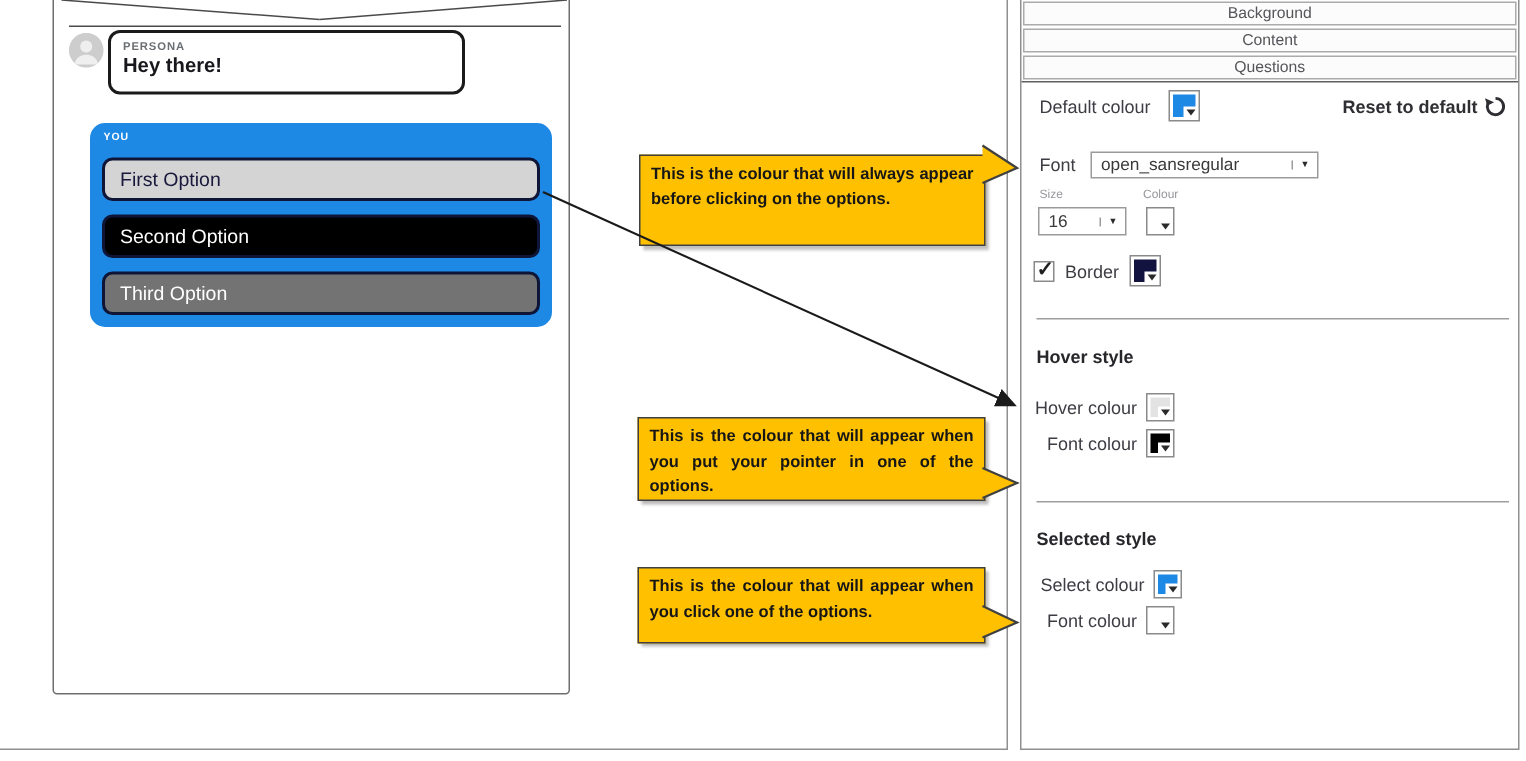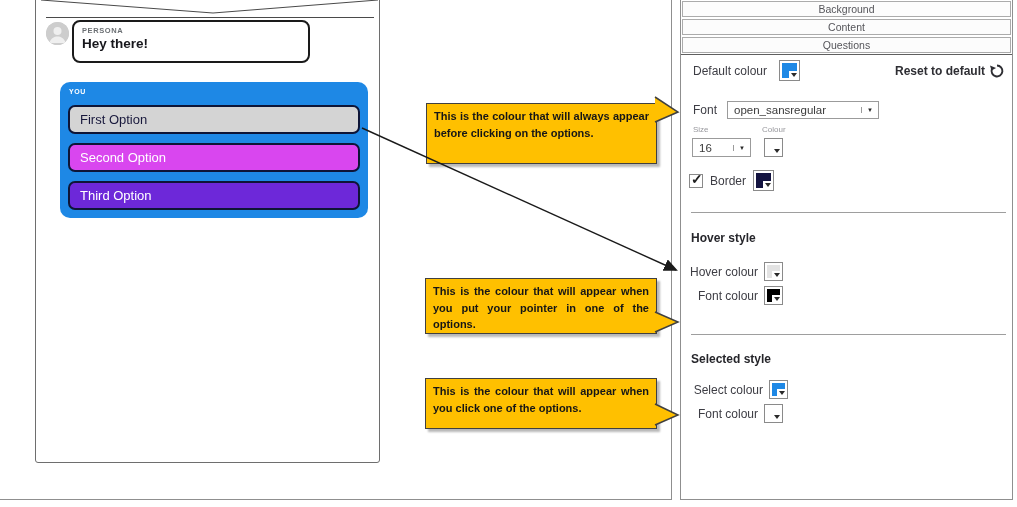--- a/index.html
+++ b/index.html
@@ -97,24 +97,24 @@
           <div class="persona-label">PERSONA</div>
           <div class="persona-text">Hey there!</div>
         </div>
       </div>
 
       <div class="options-block" style="background-color: rgb(30, 136, 229);">
         <div class="you-label">YOU</div>
         <div class="option opt-0" style="background-color: rgb(212, 212, 212); color: rgb(24, 24, 60);">
           <span>First Option</span>
         </div>
-        <div class="option opt-1" style="background-color: #d946ef; color: rgb(255, 255, 255);">
+        <div class="option opt-1" style="background-color: #000000; color: rgb(255, 255, 255);">
           <span>Second Option</span>
         </div>
-        <div class="option opt-2" style="background-color: #6d28d9; color: rgb(255, 255, 255);">
+        <div class="option opt-2" style="background-color: #737373; color: rgb(255, 255, 255);">
           <span>Third Option</span>
         </div>
       </div>
 
     </div>
   </div>
 
   <div class="right-panel">
 
     <div class="tab-bar tab-1">

